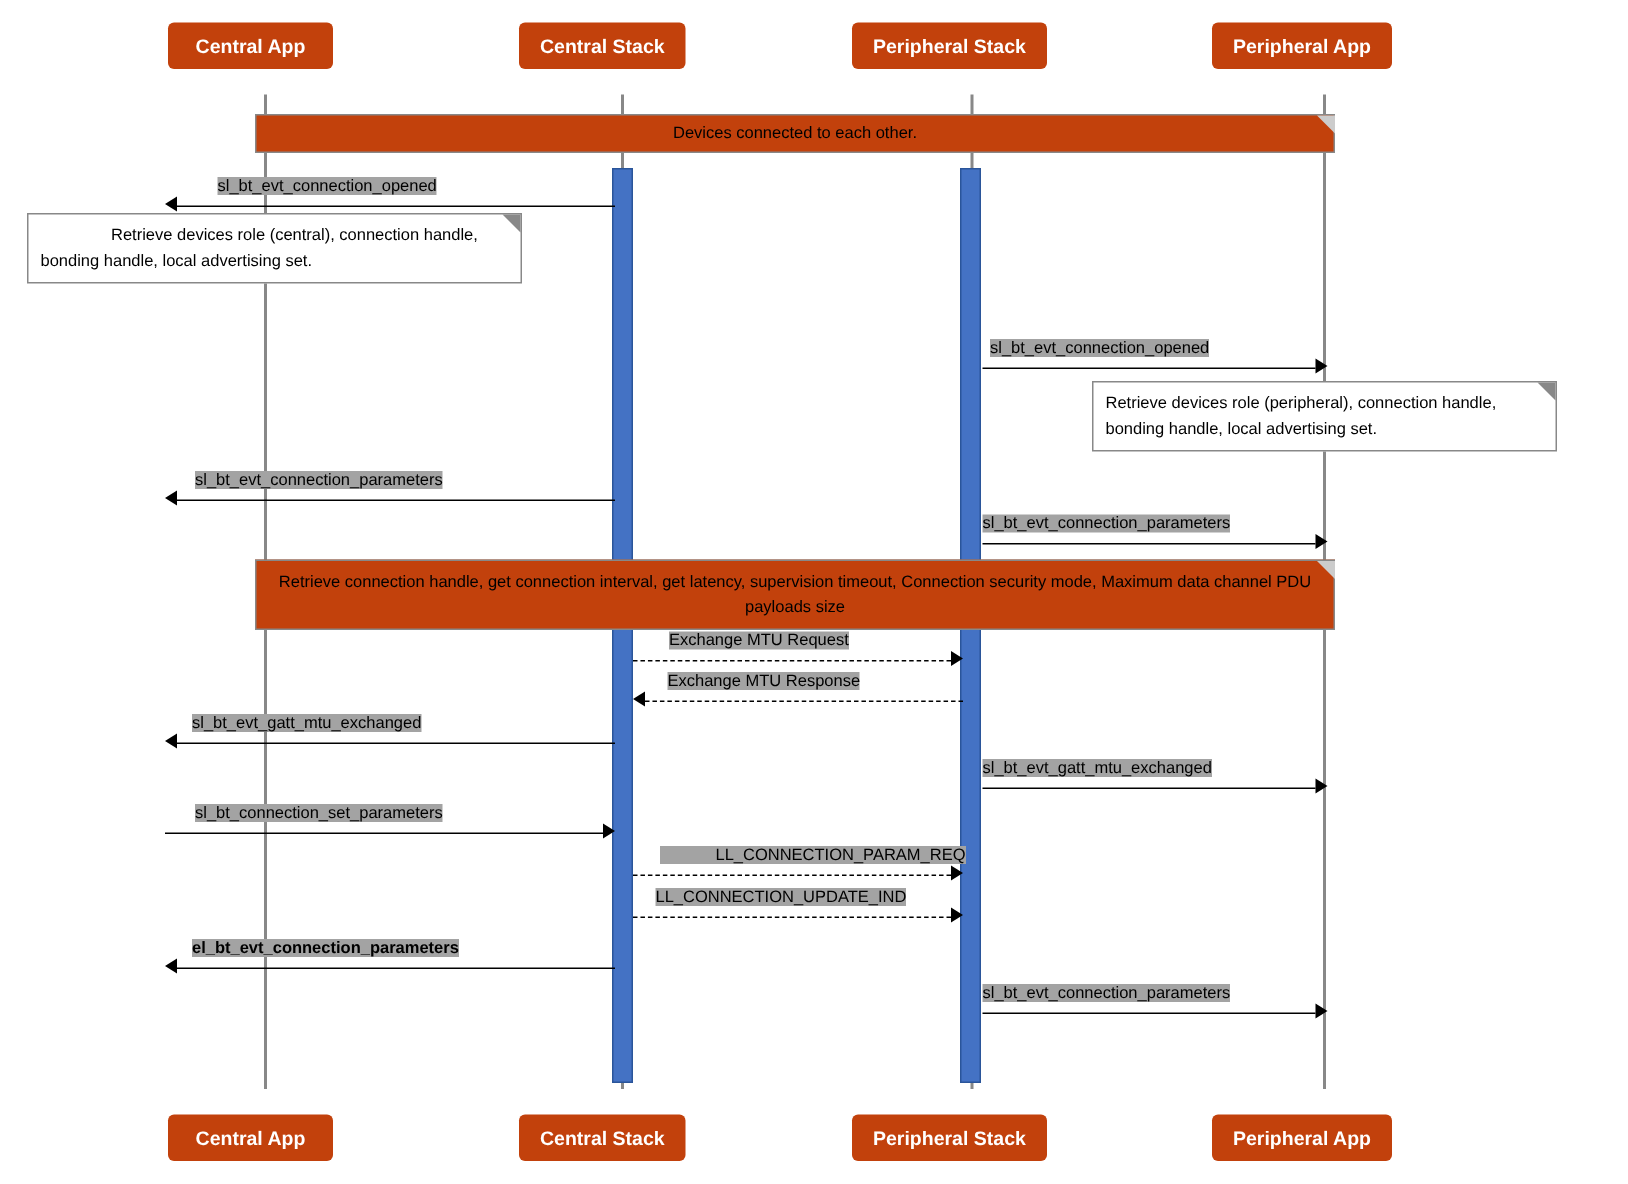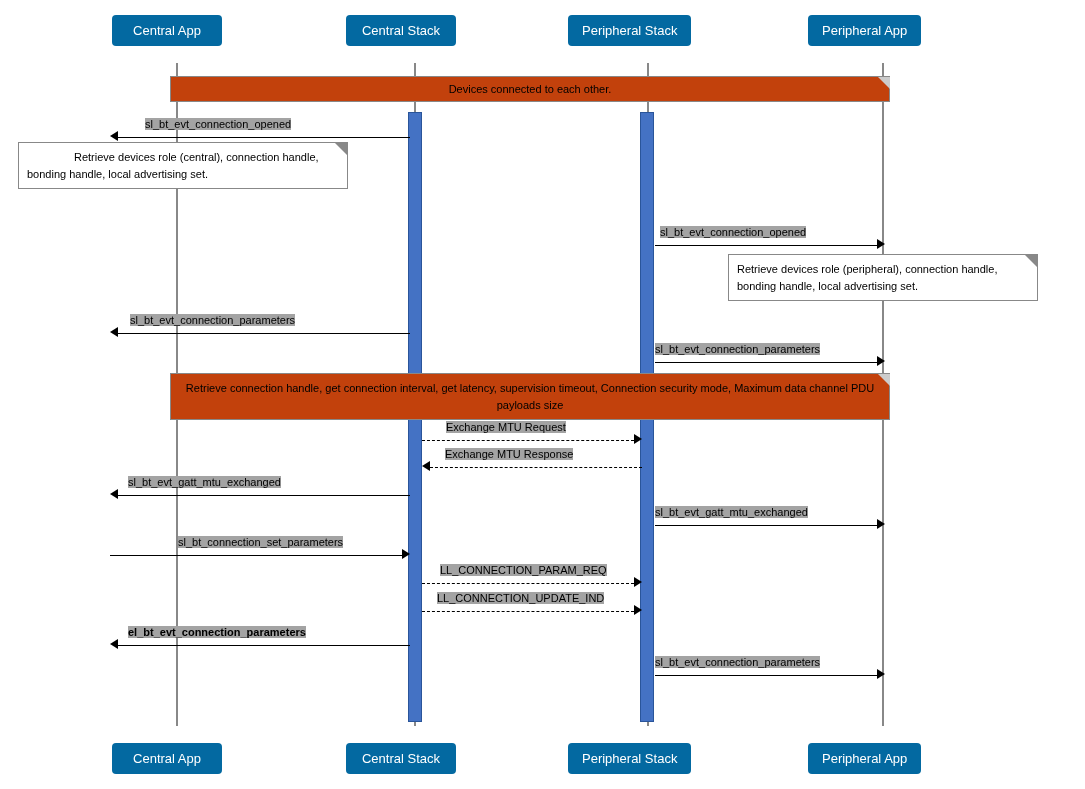--- a/index.html
+++ b/index.html
@@ -8,23 +8,23 @@
       height: 789px;
       background: #fff;
       font-family: Arial, sans-serif;
       font-size: 12px;
       position: relative;
       overflow: hidden;
     }
 
     .actor-box {
       position: absolute;
-      background: #0369a1;
+      background: #c2410c;
       color: #fff;
-      font-weight: normal;
+      font-weight: bold;
       font-size: 13px;
       padding: 8px 14px;
       border-radius: 4px;
       text-align: center;
       min-width: 110px;
     }
 
     .lifeline {
       position: absolute;
       width: 2px;
@@ -236,29 +236,29 @@
   <span class="arrow-head-right"></span>
 </div>
 <div class="arrow-label" style="top:506px; left:655px;">
   <span>sl_bt_evt_gatt_mtu_exchanged</span>
 </div>
 
 <div style="position:absolute; top:548px; left:110px; width:300px; display:flex; align-items:center;">
   <div class="arrow-line" style="flex:1;"></div>
   <span class="arrow-head-right"></span>
 </div>
-<div class="arrow-label" style="top:536px; left:130px;margin-left:48px;">
+<div class="arrow-label" style="top:536px; left:130px;">
   <span>sl_bt_connection_set_parameters</span>
 </div>
 
 <div style="position:absolute; top:576px; left:422px; width:220px; display:flex; align-items:center;">
   <div class="arrow-line-dashed" style="flex:1;"></div>
   <span class="arrow-head-right"></span>
 </div>
-<div class="arrow-label" style="top:564px; left:440px;">
+<div class="arrow-label" style="top:564px; left:440px;padding-left:37px;">
   <span>LL_CONNECTION_PARAM_REQ</span>
 </div>
 
 <div style="position:absolute; top:604px; left:422px; width:220px; display:flex; align-items:center;">
   <div class="arrow-line-dashed" style="flex:1;"></div>
   <span class="arrow-head-right"></span>
 </div>
 <div class="arrow-label" style="top:592px; left:437px;">
   <span>LL_CONNECTION_UPDATE_IND</span>
 </div>

